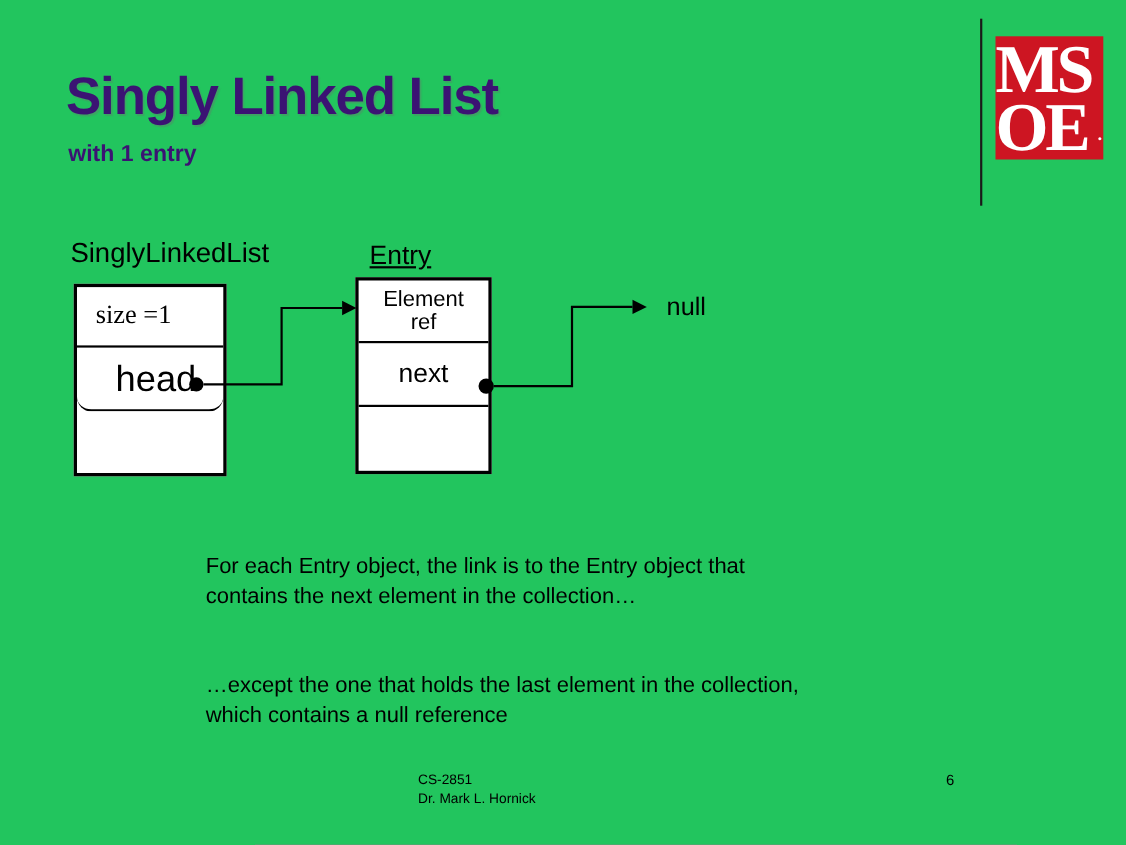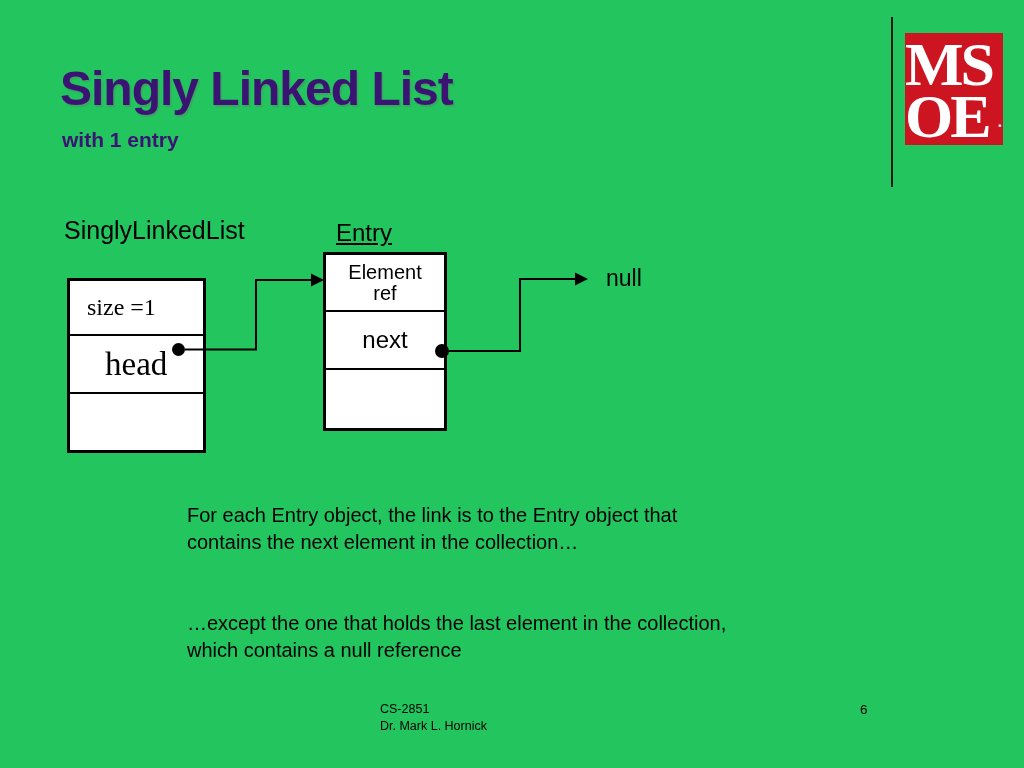--- a/index.html
+++ b/index.html
@@ -106,27 +106,27 @@
   }
 
   
   .record-box {
     position: absolute;
     border: 3px solid #000;
     background: #fff;
     display: flex;
     flex-direction: column;
   }
-  .sll-box { left: 67px; top: 278px; width: 139px; height: 175px; text-align: right; }
+  .sll-box { left: 67px; top: 258px; width: 139px; height: 175px; text-align: right; }
   .entry-box { left: 323px; top: 252px; width: 124px; height: 179px; }
   .box-row { border-bottom: 2px solid #000; display: flex; align-items: center; }
   .box-row.last { border-bottom: none; flex: 1; }
 
   .sll-row1 { height: 55px; padding-left: 17px; font-family: "Liberation Serif", serif; font-size: 24px; }
-  .sll-row2 { height: 58px; padding-left: 35px; font-family: Liberation Serif, serif; font-size: 33px; }
+  .sll-row2 { height: 58px; padding-left: 35px; font-family: Liberation Sans, sans-serif; font-size: 33px; border-radius: 13px; }
 
   .entry-row1 { height: 57px; justify-content: center; text-align: center; font-size: 20px; line-height: 21px; white-space: pre-line; }
   .entry-row2 { height: 58px; justify-content: center; font-size: 24px; padding-right: 18px; padding-left: 18px; }
 
   
   .arrows {
     position: absolute;
     left: 0; top: 0;
     width: 1024px; height: 768px;
     pointer-events: none;

